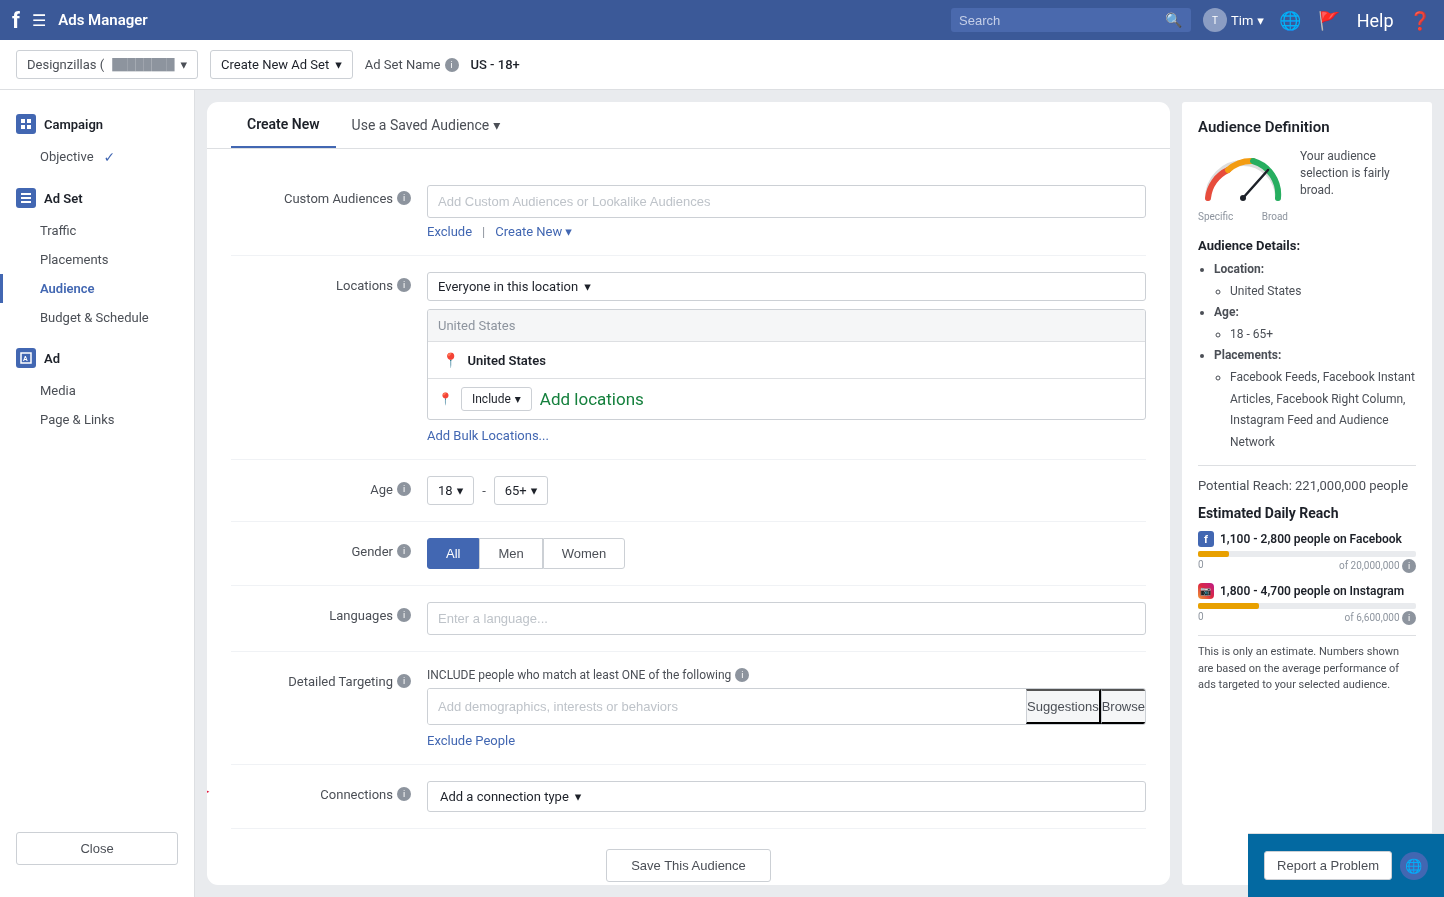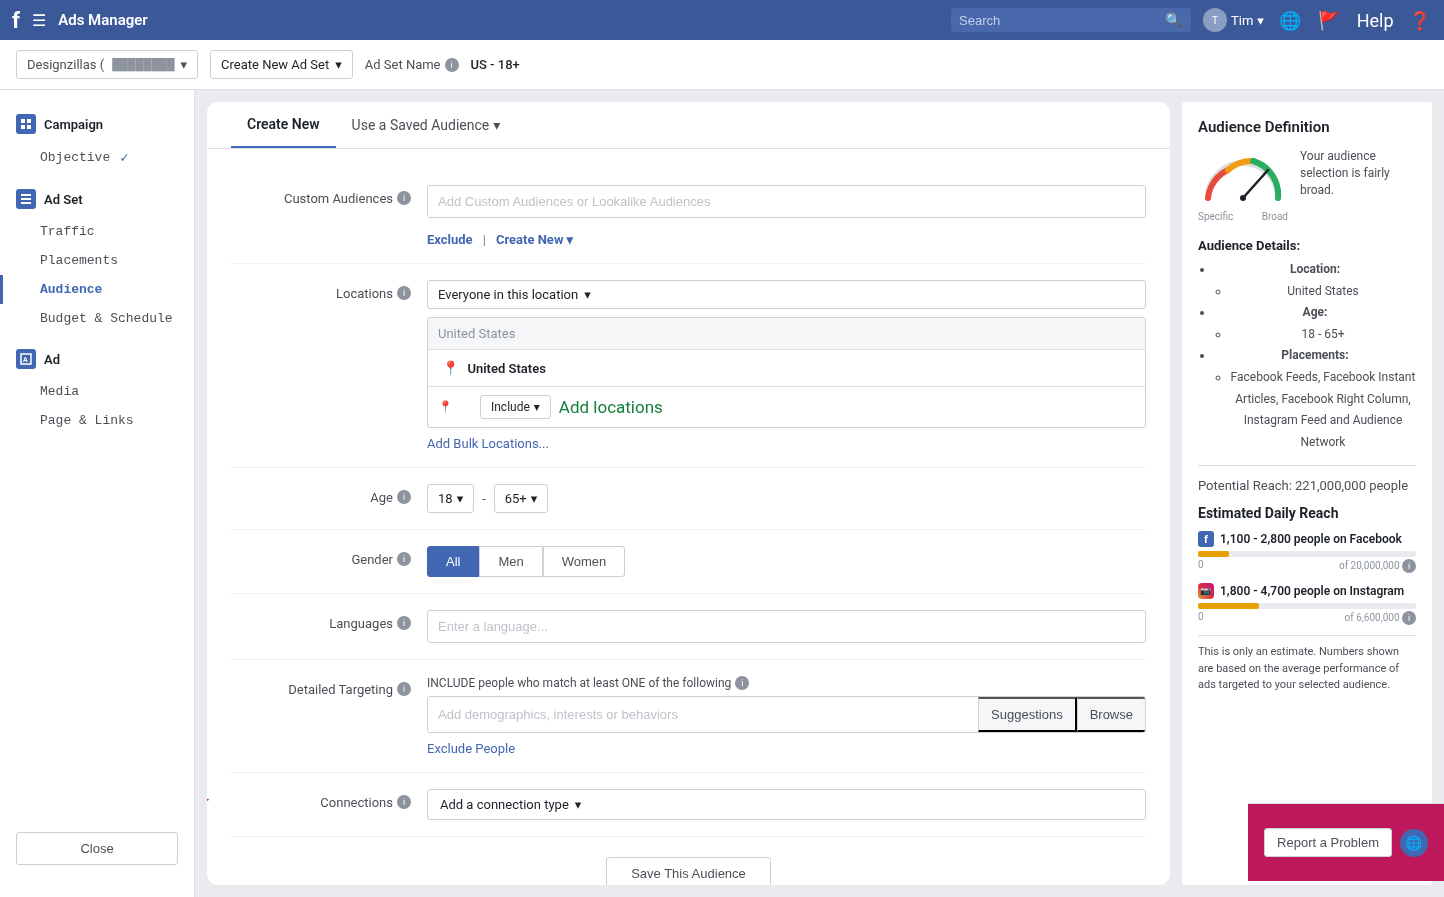--- a/index.html
+++ b/index.html
@@ -37,21 +37,21 @@
     .info-icon { width: 14px; height: 14px; border-radius: 50%; background: #8d949e; color: white; font-size: 9px; display: inline-flex; align-items: center; justify-content: center; cursor: pointer; }
 
     
     .main-layout { display: flex; height: calc(100vh - 90px); }
 
     
     .sidebar { width: 195px; background: white; border-right: 1px solid #dddfe2; padding: 16px 0; flex-shrink: 0; display: flex; flex-direction: column; justify-content: space-between; }
     .sidebar-section { margin-bottom: 8px; }
     .sidebar-header { display: flex; align-items: center; gap: 8px; padding: 8px 16px; font-size: 13px; font-weight: 600; color: #1d2129; }
     .sidebar-header-icon { width: 20px; height: 20px; background: #4267b2; border-radius: 3px; display: flex; align-items: center; justify-content: center; }
-    .sidebar-item { display: flex; align-items: center; padding: 7px 16px 7px 40px; font-size: 13px; color: #4b4f56; cursor: pointer; gap: 10px; font-family: Liberation Mono, monospace; }
+    .sidebar-item { display: flex; padding: 7px 16px 7px 40px; font-size: 13px; color: #4b4f56; cursor: pointer; gap: 10px; }
     .sidebar-item.active { color: #4267b2; font-weight: 600; border-left: 3px solid #4267b2; padding-left: 37px; }
     .sidebar-item.checked { color: #4b4f56; }
     .check-icon { color: #4267b2; font-size: 14px; }
     .close-btn { margin: 16px; }
     .close-btn button { width: 100%; padding: 8px; background: white; border: 1px solid #ccd0d5; border-radius: 3px; cursor: pointer; font-size: 13px; color: #4b4f56; }
 
     
     .content-area { flex: 1; overflow-y: auto; background: #e9ebee; padding: 0; display: flex; gap: 12px; }
 
     
@@ -76,42 +76,42 @@
     
     .link { color: #4267b2; cursor: pointer; font-size: 13px; }
     .divider-text { color: #8d949e; margin: 0 6px; }
 
     
     .location-box { border: 1px solid #ccd0d5; border-radius: 3px; overflow: hidden; margin-top: 8px; }
     .location-search { padding: 8px 10px; font-size: 13px; color: #8d949e; background: #f5f6f7; border-bottom: 1px solid #dddfe2; }
     .location-item { padding: 10px 14px; display: flex; align-items: center; gap: 8px; font-size: 13px; font-weight: 600; color: #1d2129; }
     .location-pin { color: #4267b2; font-size: 14px; }
     .location-include-row { padding: 8px 10px; display: flex; align-items: center; gap: 8px; font-size: 13px; border-top: 1px solid #dddfe2; }
-    .include-btn { border: 1px solid #ccd0d5; border-radius: 3px; padding: 4px 10px; background: white; cursor: pointer; font-size: 12px; display: flex; align-items: center; gap: 4px; margin-left: 19px; }
+    .include-btn { border: 1px solid #ccd0d5; border-radius: 3px; padding: 4px 10px; background: white; cursor: pointer; font-size: 12px; display: flex; align-items: center; gap: 4px; }
     .add-locations { color: #15803d; font-size: 17px; }
 
     .dropdown-btn { border: 1px solid #ccd0d5; border-radius: 3px; padding: 6px 10px; background: white; cursor: pointer; font-size: 13px; display: flex; align-items: center; gap: 6px; color: #1d2129; }
     .add-bulk-link { margin-top: 8px; }
 
     
     .age-row { display: flex; align-items: center; gap: 8px; }
     .age-select { border: 1px solid #ccd0d5; border-radius: 3px; padding: 6px 10px; background: white; cursor: pointer; font-size: 13px; display: flex; align-items: center; gap: 4px; }
     .age-dash { color: #4b4f56; }
 
     .gender-row { display: flex; gap: 0; }
     .gender-btn { border: 1px solid #ccd0d5; padding: 7px 18px; background: white; cursor: pointer; font-size: 13px; color: #4b4f56; }
     .gender-btn:first-child { border-radius: 3px 0 0 3px; }
     .gender-btn:last-child { border-radius: 0 3px 3px 0; }
     .gender-btn.active { background: #4267b2; color: white; border-color: #4267b2; }
 
     
     .targeting-input-row { display: flex; border: 1px solid #ccd0d5; border-radius: 3px; overflow: hidden; }
     .targeting-input { flex: 1; padding: 8px 10px; border: none; font-size: 13px; outline: none; }
     .targeting-input::placeholder { color: #bec3c9; }
-    .targeting-btn { padding: 8px 12px; background: #f5f6f7; border-left: 1px solid #ccd0d5; cursor: pointer; font-size: 13px; color: #4b4f56; }
+    .targeting-btn { padding: 8px 0; background: #f5f6f7; border-left: 1px solid #ccd0d5; cursor: pointer; font-size: 13px; color: #4b4f56; }
 
     
     .connection-btn { border: 1px solid #ccd0d5; border-radius: 3px; padding: 7px 12px; background: white; cursor: pointer; font-size: 13px; display: flex; align-items: center; gap: 6px; color: #1d2129; }
 
     
     .save-row { display: flex; justify-content: center; padding: 20px 0; }
     .save-btn { border: 1px solid #ccd0d5; border-radius: 3px; padding: 8px 24px; background: white; cursor: pointer; font-size: 13px; color: #4b4f56; }
 
     
     .right-panel { width: 250px; background: white; margin: 12px 12px 12px 0; border-radius: 3px; padding: 16px; flex-shrink: 0; }
@@ -119,41 +119,41 @@
 
     
     .gauge-area { display: flex; align-items: flex-start; gap: 12px; margin-bottom: 16px; }
     .gauge-labels { display: flex; justify-content: space-between; font-size: 10px; color: #8d949e; width: 90px; }
     .gauge-text { font-size: 12px; color: #4b4f56; flex: 1; line-height: 1.4; }
 
     
     .details-title { font-size: 13px; font-weight: 700; color: #1d2129; margin-bottom: 6px; }
     .details-list { font-size: 12px; color: #4b4f56; line-height: 1.8; }
     .details-list ul { padding-left: 16px; }
-    .details-list li { list-style: disc; text-align: center; }
+    .details-list li { list-style: disc; }
     .details-list .sub-list { padding-left: 16px; }
     .details-list .sub-list li { list-style: circle; }
 
     .potential-reach { font-size: 13px; color: #4b4f56; margin: 12px 0; border-top: 1px solid #dddfe2; padding-top: 12px; }
 
     
     .daily-reach-title { font-size: 14px; font-weight: 700; color: #1d2129; margin-bottom: 10px; }
     .reach-item { margin-bottom: 10px; }
     .reach-platform { display: flex; align-items: center; gap: 6px; font-size: 12px; font-weight: 600; color: #1d2129; margin-bottom: 4px; }
     .reach-bar-container { position: relative; height: 6px; background: #e9ebee; border-radius: 2px; margin-bottom: 2px; }
     .reach-bar { height: 100%; background: #e8a000; border-radius: 2px; }
     .reach-numbers { display: flex; justify-content: space-between; font-size: 10px; color: #8d949e; }
     .reach-note { font-size: 11px; color: #4b4f56; margin-top: 8px; line-height: 1.5; border-top: 1px solid #dddfe2; padding-top: 8px; }
 
     
     .fb-icon { width: 16px; height: 16px; background: #4267b2; border-radius: 3px; display: flex; align-items: center; justify-content: center; color: white; font-size: 11px; font-weight: bold; }
     .ig-icon { width: 16px; height: 16px; background: linear-gradient(45deg, #f09433, #e6683c, #dc2743, #cc2366, #bc1888); border-radius: 4px; display: flex; align-items: center; justify-content: center; color: white; font-size: 9px; }
 
     
-    .bottom-bar { position: fixed; bottom: 16px; right: 0; display: flex; align-items: center; gap: 8px; background: #be185d; border-top: 1px solid #dddfe2; padding: 24px 16px; }
+    .bottom-bar { position: fixed; bottom: 0; right: 0; display: flex; align-items: center; gap: 8px; background: #0369a1; border-top: 1px solid #dddfe2; padding: 17px 16px; }
     .report-btn { border: 1px solid #ccd0d5; border-radius: 3px; padding: 6px 12px; background: white; cursor: pointer; font-size: 13px; color: #4b4f56; }
     .globe-icon { width: 28px; height: 28px; border-radius: 50%; background: #4267b2; display: flex; align-items: center; justify-content: center; color: white; font-size: 14px; cursor: pointer; }
   </style>
 </head>
 <body>
 
 <div class="top-nav">
   <span class="fb-logo">f</span>
   <span class="hamburger">☰</span>
   <span class="nav-title">Ads Manager</span>
@@ -278,21 +278,21 @@
 
         <div class="form-row" style="position:relative;">
 
           <div style="position:absolute;left:-60px;top:0;color:#e5193f;font-size:36px;transform:rotate(-30deg);">➤</div>
           <div class="form-label">
             <span>Custom Audiences</span>
             <span class="info-icon">i</span>
           </div>
           <div class="form-field">
             <input type="text" class="text-input" placeholder="Add Custom Audiences or Lookalike Audiences" style="">
-            <div style="margin-top:14px;display:flex;gap:4px;align-items:center;font-weight:bold;">
+            <div style="margin-top:6px;display:flex;gap:4px;align-items:center;">
               <span class="link">Exclude</span>
               <span class="divider-text">|</span>
               <span class="link" style="display:flex;align-items:center;gap:3px;">
                 <span>Create New</span>
                 <span>▾</span>
               </span>
             </div>
           </div>
         </div>
 

